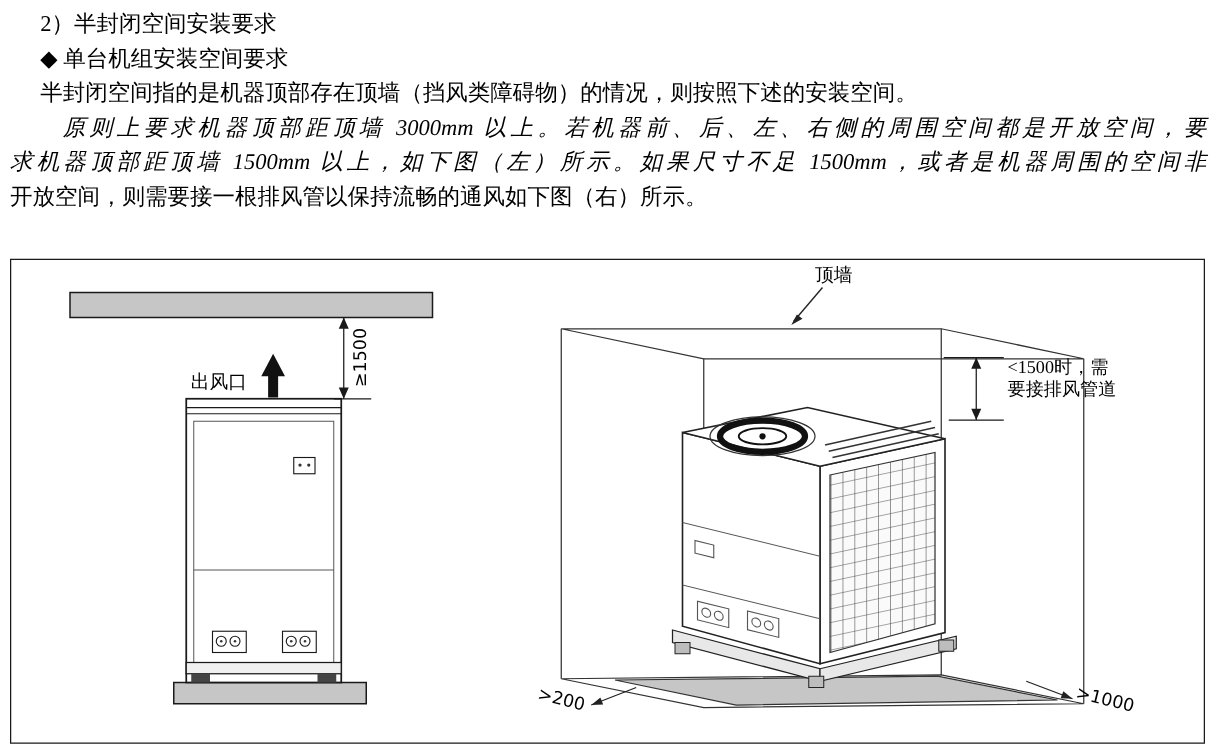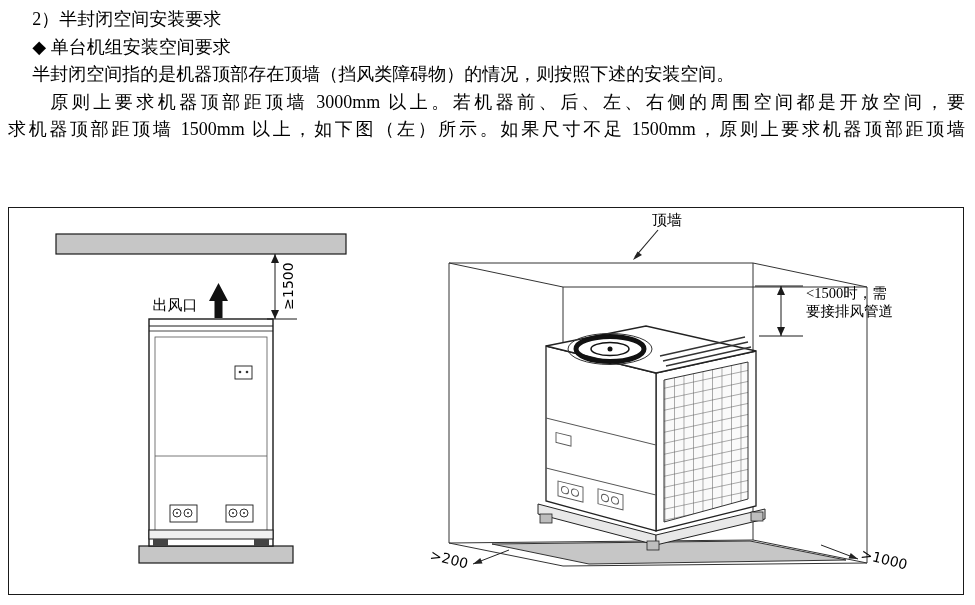--- a/index.html
+++ b/index.html
@@ -5,40 +5,41 @@
   html,body{margin:0;padding:0;}
   body{
     width:975px;height:605px;background:#ffffff;color:#000;
     font-family:"Liberation Serif","DejaVu Serif",serif;
     position:relative;overflow:hidden;
   }
   .text-block{position:absolute;left:8px;top:6px;width:957px;}
   .text-block p{margin:0;font-size:18px;line-height:27.5px;white-space:normal;}
   .ind1{text-indent:1.35em;}
   .ind2{text-indent:2.35em;}
-  .fill{text-align:justify;text-align-last:justify;}
+  .fill{text-align:justify;text-align-last:justify;font-style:italic;}
   .figure{
     position:absolute;left:8px;top:207px;width:954px;height:386px;
     border:1.5px solid #1a1a1a;background:#fff;
   }
   .figure svg{display:block;}
   svg text{font-family:"Liberation Serif","DejaVu Serif",serif;fill:#000;}
   svg text.num{font-family:"DejaVu Sans","Liberation Sans",sans-serif;}
 </style>
 </head>
 <body>
 
 <div>
 
   <div class="text-block">
     <p class="ind1">2）半封闭空间安装要求</p>
     <p class="ind1">◆ 单台机组安装空间要求</p>
     <p class="ind1">半封闭空间指的是机器顶部存在顶墙（挡风类障碍物）的情况，则按照下述的安装空间。</p>
     <p class="ind2 fill">原则上要求机器顶部距顶墙 3000mm 以上。若机器前、后、左、右侧的周围空间都是开放空间，要</p>
-    <p class="fill">求机器顶部距顶墙 1500mm 以上，如下图（左）所示。如果尺寸不足 1500mm，原则上要求机器顶部距顶墙</p>
+    <p class="fill">求机器顶部距顶墙 1500mm 以上，如下图（左）所示。如果尺寸不足 1500mm，或者是机器周围的空间非</p>
+    <p>开放空间，则需要接一根排风管以保持流畅的通风如下图（右）所示。</p>
   </div>
 
   <div class="figure">
     <svg width="954" height="386" viewBox="0 0 954 386">
       <defs>
         <pattern id="grille" patternUnits="userSpaceOnUse" width="9.5" height="11" patternTransform="skewY(-12)">
           <rect width="9.5" height="11" fill="#fafafa"></rect>
           <path d="M9.5 0 H0 V11" stroke="#4a4a4a" stroke-width="0.9" fill="none"></path>
         </pattern>
       </defs>

